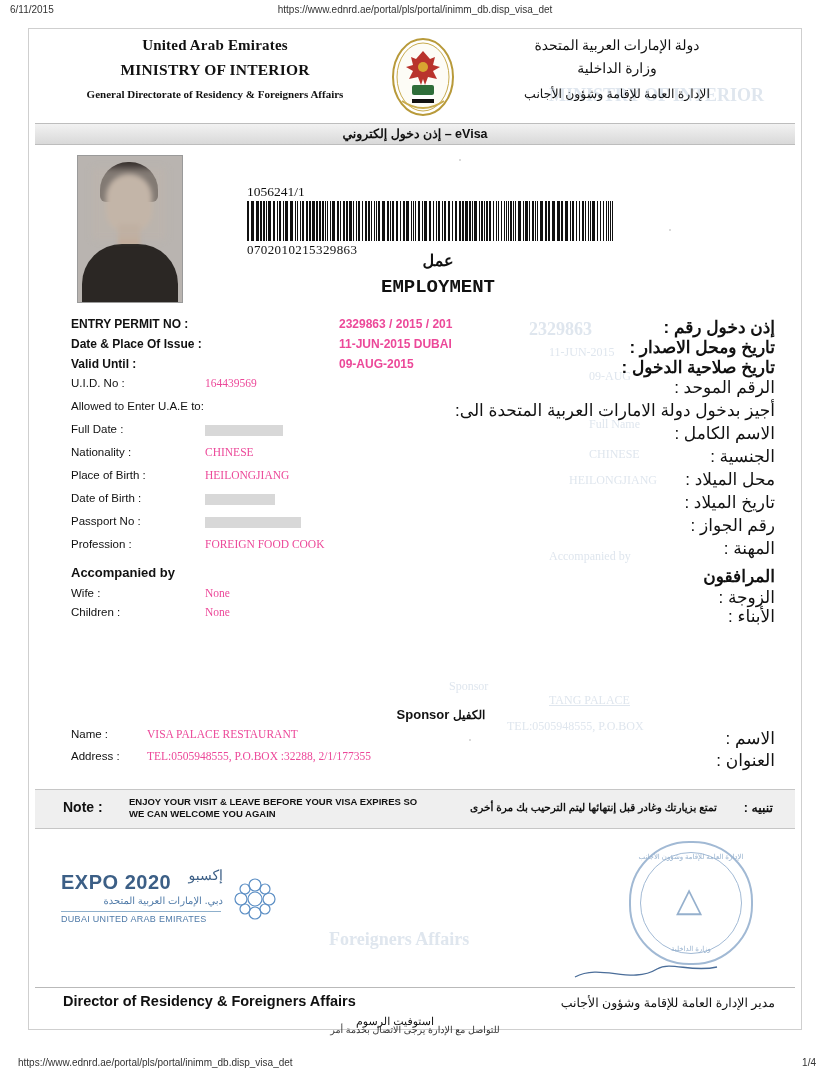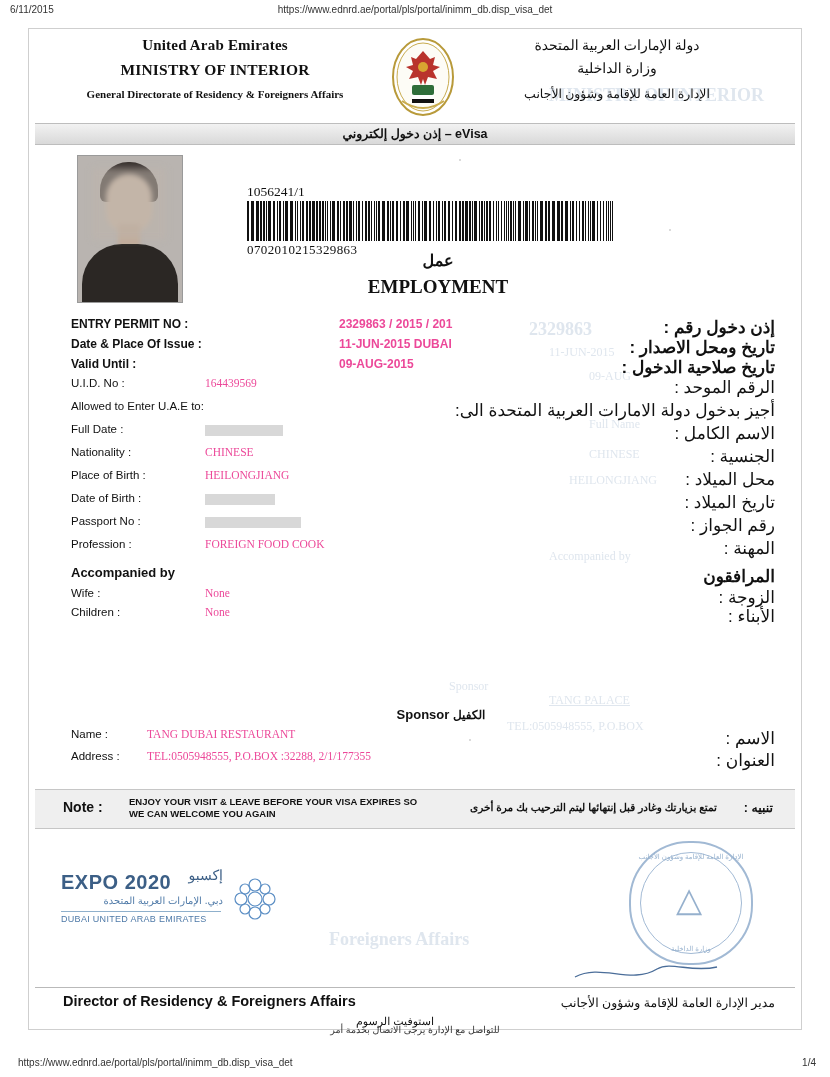--- a/index.html
+++ b/index.html
@@ -174,21 +174,21 @@
     direction: rtl;
     padding-left: 46px;
     box-sizing: border-box;
   }
   .type-en {
     position: absolute;
     left: 0; top: 247px; width: 772px;
     text-align: center;
     font-size: 19px;
     font-weight: bold;
-    font-family: Liberation Serif, serif;
+    font-family: Liberation Mono, monospace;
     color: #111;
     padding-left: 46px;
     box-sizing: border-box;
   }
 
   
   .fields {
     position: absolute;
     left: 0; top: 288px; width: 772px;
   }
@@ -626,21 +626,21 @@
         </div>
       </div>
 
     <div class="sponsor-title">
       <span>Sponsor</span>
       <span class="ar">الكفيل</span>
     </div>
     <div class="sponsor-rows" id="sponsor-rows">
         <div class="row" style="position: absolute; left: 0px; top: 0px; width: 772px;">
           <div class="lbl-en">Name :</div>
-          <div class="val" style="left: 118px;">TANG DUBAI RESTAURANT</div>
+          <div class="val" style="left: 118px;">VISA PALACE RESTAURANT</div>
           <div class="lbl-ar">الاسم :</div>
         </div>
         <div class="row" style="position: absolute; left: 0px; top: 22px; width: 772px;">
           <div class="lbl-en">Address :</div>
           <div class="val" style="left: 118px;">TEL:0505948555, P.O.BOX :32288, 2/1/177355</div>
           <div class="lbl-ar">العنوان :</div>
         </div>
       </div>
 
     <div class="note">

